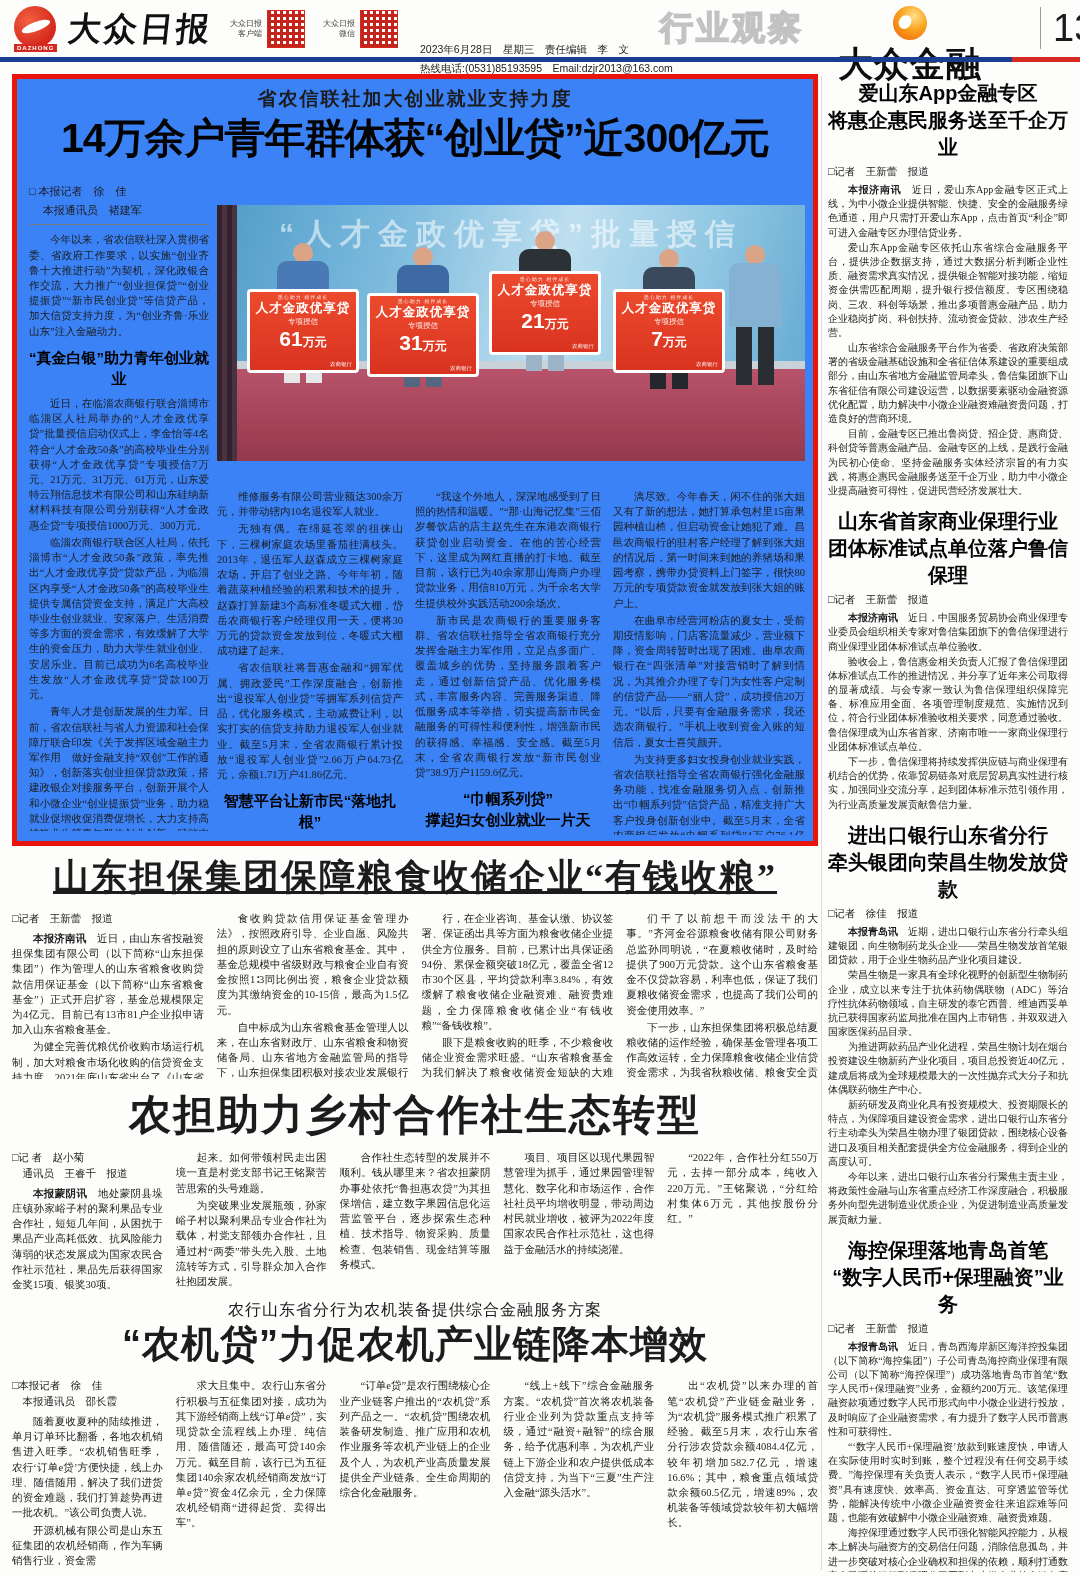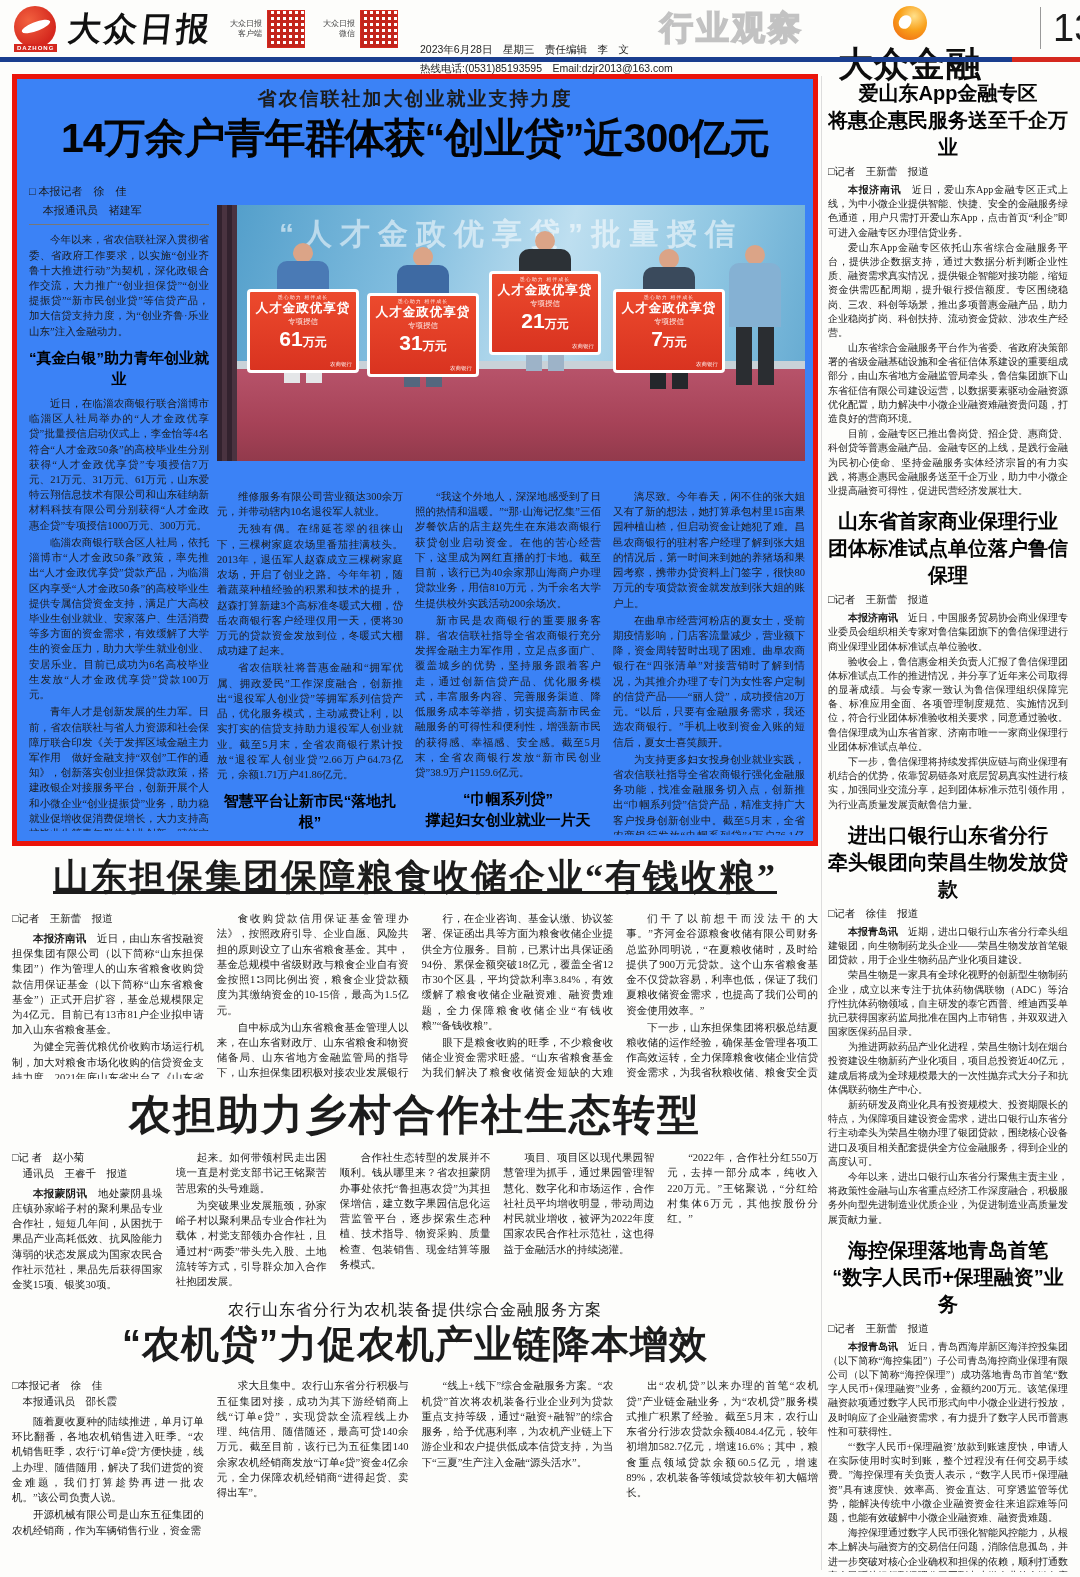--- a/index.html
+++ b/index.html
@@ -294,20 +294,23 @@
     <div>
         <div class="byl2">□本报记者　徐　佳
 　本报通讯员　邵长霞</div>
         <p class="para">随着夏收夏种的陆续推进，单月订单环比翻番，各地农机销售进入旺季。“农机销售旺季，农行‘订单e贷’方便快捷，线上办理、随借随用，解决了我们进货的资金难题，我们打算趁势再进一批农机。”该公司负责人说。</p>
         <p class="para">开源机械有限公司是山东五征集团的农机经销商，作为车辆销售行业，资金需</p>
       </div>
     <div>
         <p class="para">求大且集中。农行山东省分行积极与五征集团对接，成功为其下游经销商上线“订单e贷”，实现贷款全流程线上办理、纯信用、随借随还，最高可贷140余万元。截至目前，该行已为五征集团140余家农机经销商发放“订单e贷”资金4亿余元，全力保障农机经销商“进得起货、卖得出车”。</p>
       </div>
     <div>
+        <p class="para">“订单e贷”是农行围绕核心企业产业链客户推出的“农机贷”系列产品之一。“农机贷”围绕农机装备研发制造、推广应用和农机作业服务等农机产业链上的企业及个人，为农机产业高质量发展提供全产业链条、全生命周期的综合化金融服务。</p>
+      </div>
+    <div>
         <p class="para">“线上+线下”综合金融服务方案。“农机贷”首次将农机装备行业企业列为贷款重点支持等级，通过“融资+融智”的综合服务，给予优惠利率，为农机产业链上下游企业和农户提供低成本信贷支持，为当下“三夏”生产注入金融“源头活水”。</p>
       </div>
     <div>
         <p class="para">出“农机贷”以来办理的首笔“农机贷”产业链金融业务，为“农机贷”服务模式推广积累了经验。截至5月末，农行山东省分行涉农贷款余额4084.4亿元，较年初增加582.7亿元，增速16.6%；其中，粮食重点领域贷款余额60.5亿元，增速89%，农机装备等领域贷款较年初大幅增长。</p>
       </div>
   </div>
 </div>
 
 <div class="vline"></div>
 <div class="sidebar">

